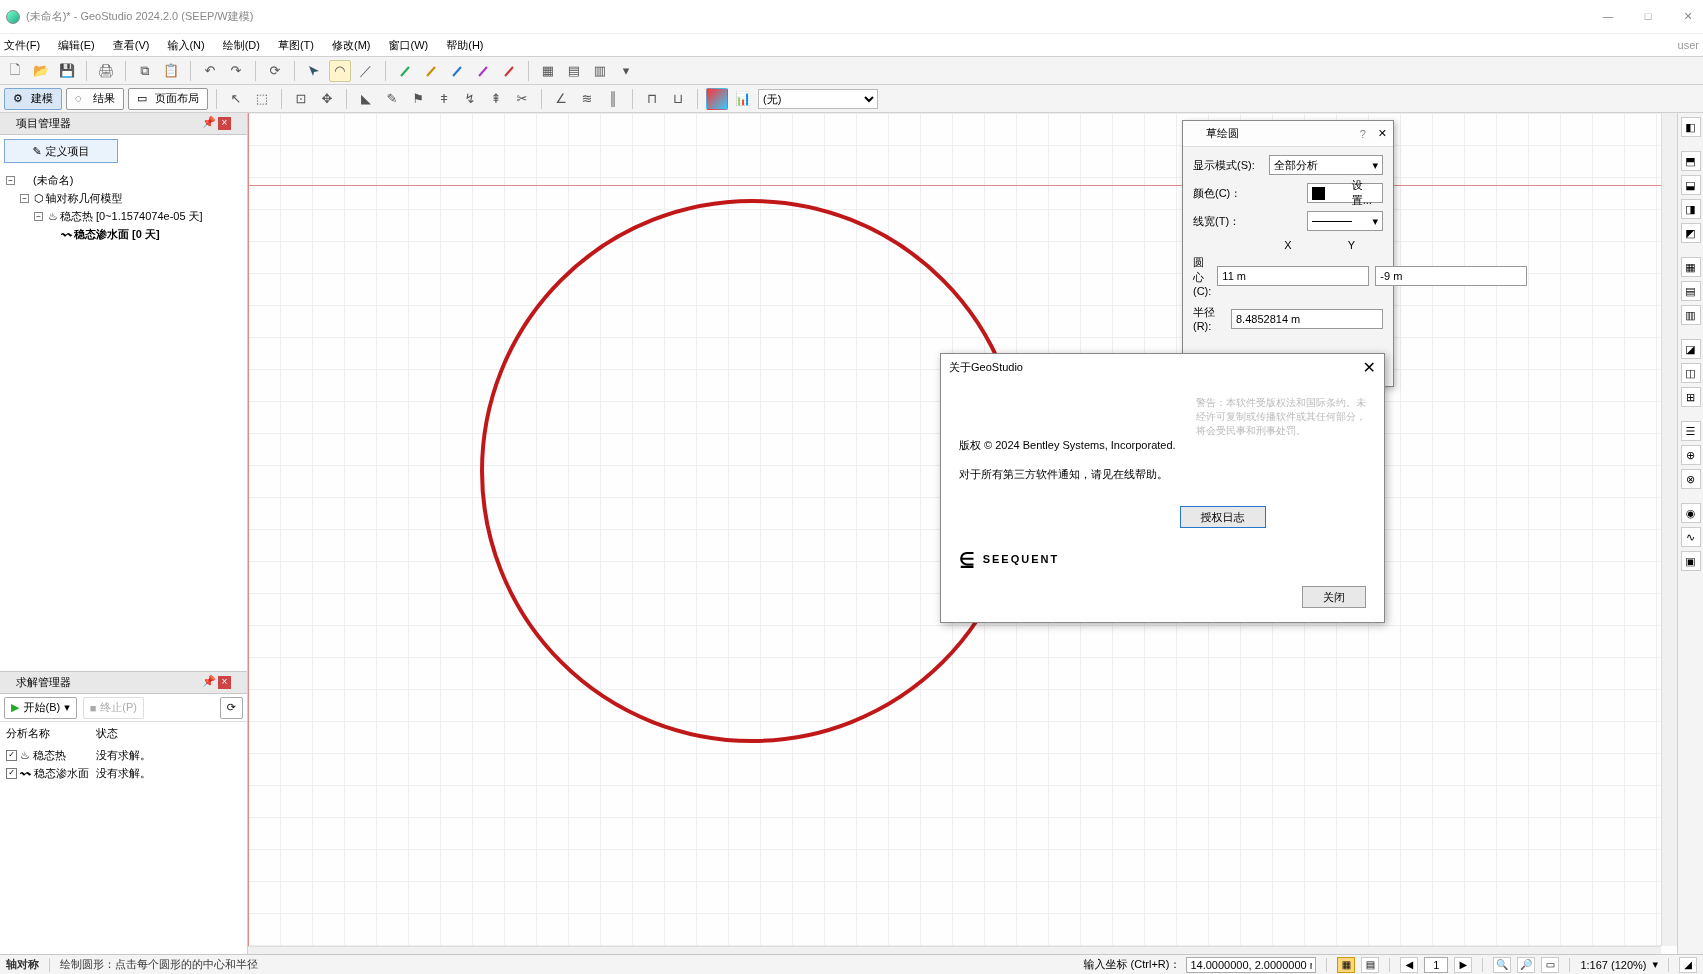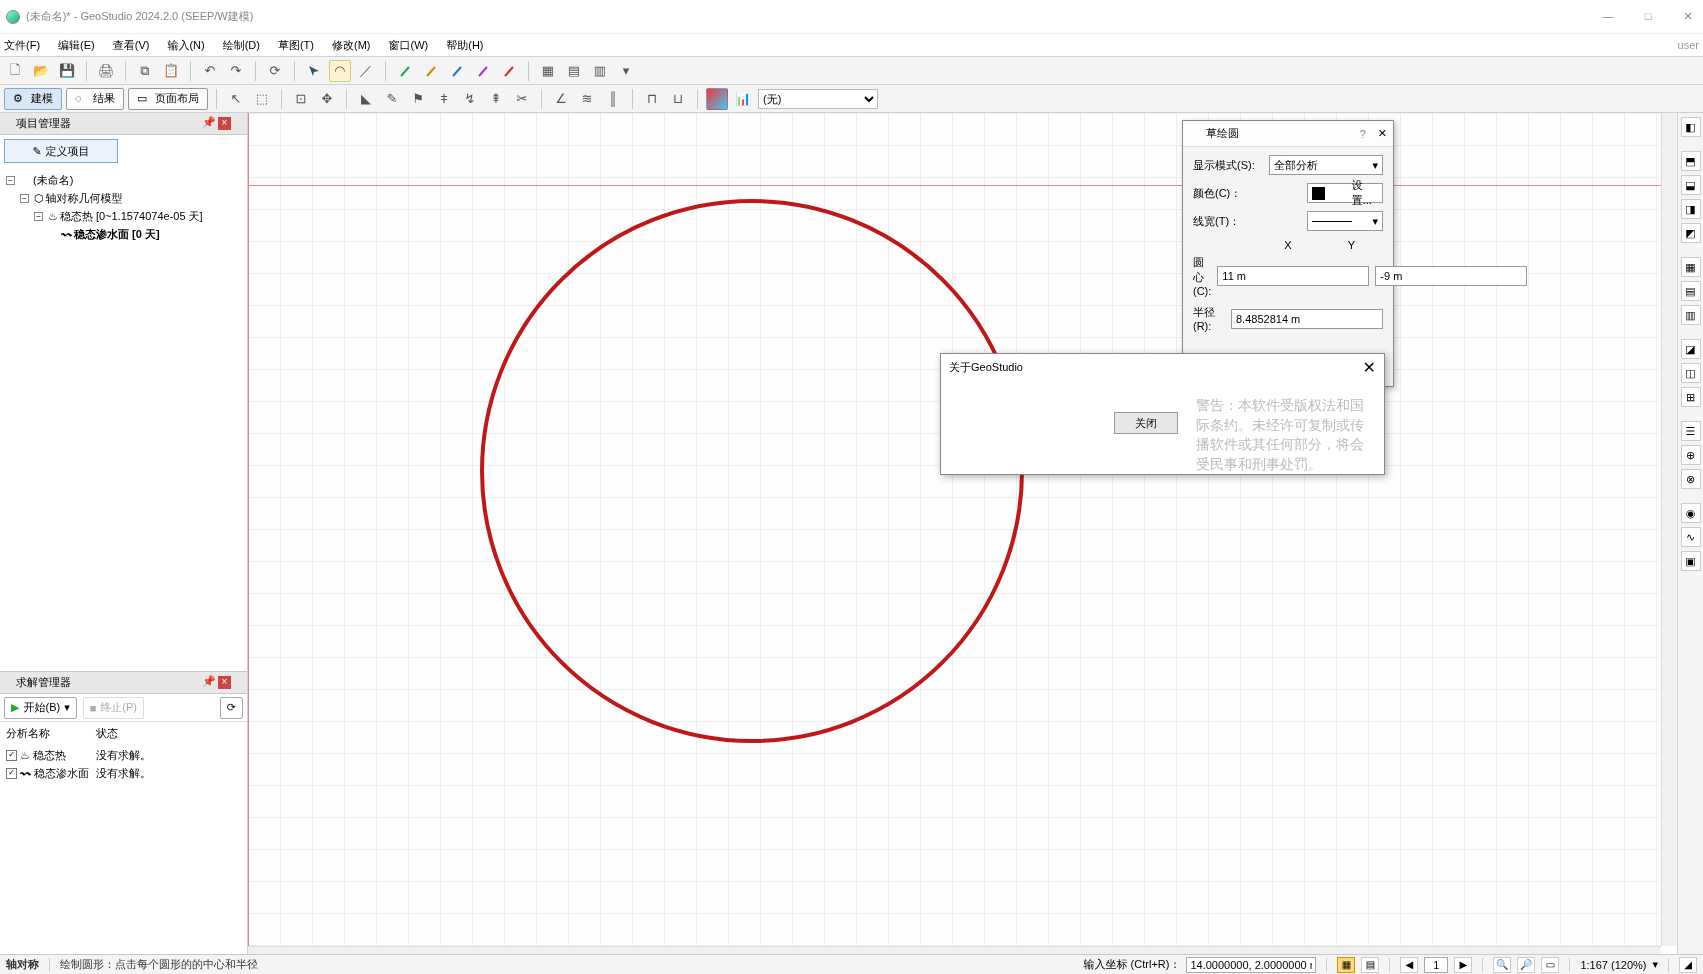--- a/index.html
+++ b/index.html
@@ -73,21 +73,21 @@
 .row2 .swatch{width:15px;height:13px;background:#000;margin-right:4px;}
 .xyhdr{display:flex; margin-bottom:4px;} .xyhdr > div{flex:1;text-align:center;}
 .dlg-btns{display:flex; gap:50px; justify-content:center; padding:6px 10px 10px;}
 .dlg-btns button,.b{height:22px; padding:0 20px; background:#e8e8e8; border:1px solid #999;}
 .about-dlg{position:absolute;background:#fff;border:1px solid #888;box-shadow:2px 2px 8px rgba(0,0,0,.3);}
 .about-dlg .hdr{height:26px;display:flex;align-items:center;padding:0 8px;}
 .about-dlg .x{margin-left:auto;font-size:16px;}
 .about-dlg .body{padding:16px 18px;}
 .about-dlg .logo-row{display:flex;align-items:flex-start;gap:10px;margin-bottom:20px;}
 .about-dlg .glogo{width:26px;height:26px;border-radius:50%;background:linear-gradient(135deg,#7fc,#2a8);border:1px solid #666;}
-.about-dlg .warn{float:right;width:170px;font-size:14px;color:#bbb;line-height:1.4;}
+.about-dlg .warn{float:right;width:170px;font-size:10px;color:#bbb;line-height:1.4;}
 .about-dlg .seequent{font-family:Arial;font-size:14px;letter-spacing:2px;font-weight:bold;display:flex;align-items:center;gap:6px;margin-top:20px;}
 .about-dlg .slogo{font-size:18px;}
 .about-dlg .close-row{display:flex;justify-content:flex-end;padding:0 18px 14px;}
 .about-dlg .mid{clear:both;}
 
 .status { position:absolute; left:0;right:0;bottom:0; height:20px; background:#f4f4f4; border-top:1px solid #c8c8c8; display:flex; align-items:center; padding:0 6px; gap:6px; }
 .status .sec{color:#333;}
 .status .bold{font-weight:bold;}
 .status .sep{width:1px;height:14px;background:#ccc;margin:0 4px;}
 .status .r{margin-left:auto;display:flex;align-items:center;gap:6px;}
@@ -377,20 +377,31 @@
   </div>
 </div>
 
 <div class="about-dlg" style="left:940px; top:353px; width:445px;">
   <div class="hdr">
     <span>关于GeoStudio</span>
     <span class="x">✕</span>
   </div>
   <div class="body">
     <div class="warn">警告：本软件受版权法和国际条约。未经许可复制或传播软件或其任何部分，将会受民事和刑事处罚。</div>
+    <div class="mid">
+      <div style="margin-bottom:14px;">版权 © 2024 Bentley Systems, Incorporated.</div>
+      <div style="margin-bottom:24px;">对于所有第三方软件通知，请见在线帮助。</div>
+      <div style="text-align:center; margin-left:120px; margin-bottom:8px;">
+        <button class="b" style="border-color:#27c;">授权日志</button>
+      </div>
+      <div class="seequent">
+          <span class="slogo">⋸</span>
+          <span>SEEQUENT</span>
+        </div>
+    </div>
   </div>
   <div class="close-row">
     <button class="b">关闭</button>
   </div>
 </div>
 
 <div class="status">
   <span class="sec bold">轴对称</span>
   <span class="sep"></span>
   <span class="sec">绘制圆形：点击每个圆形的的中心和半径</span>

